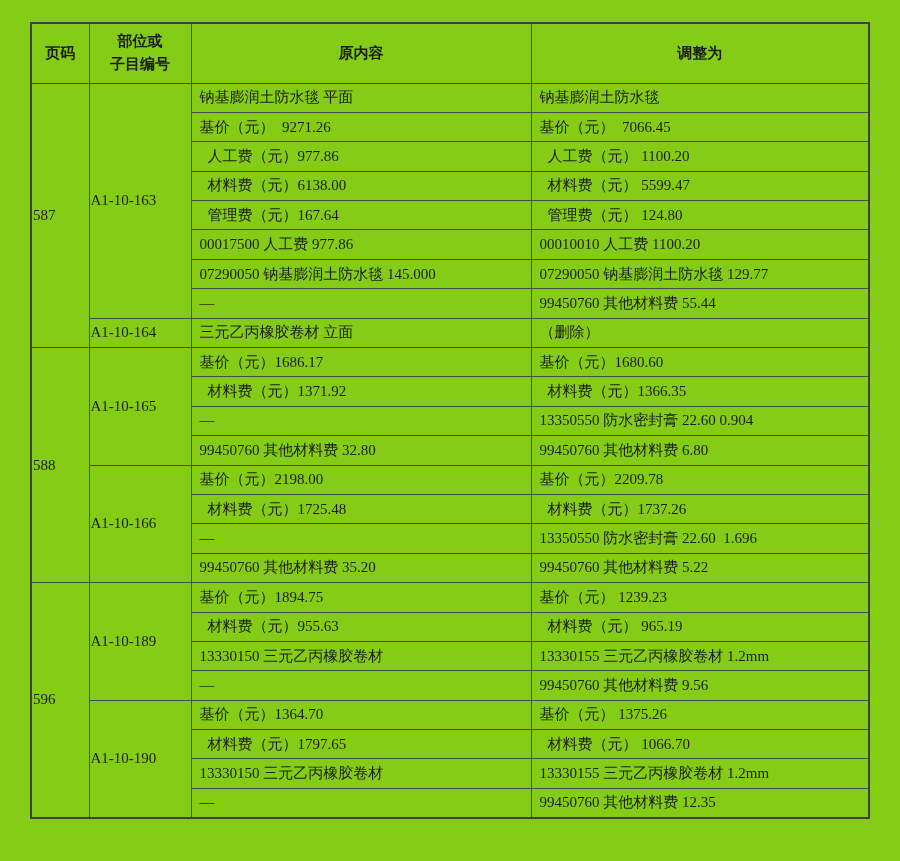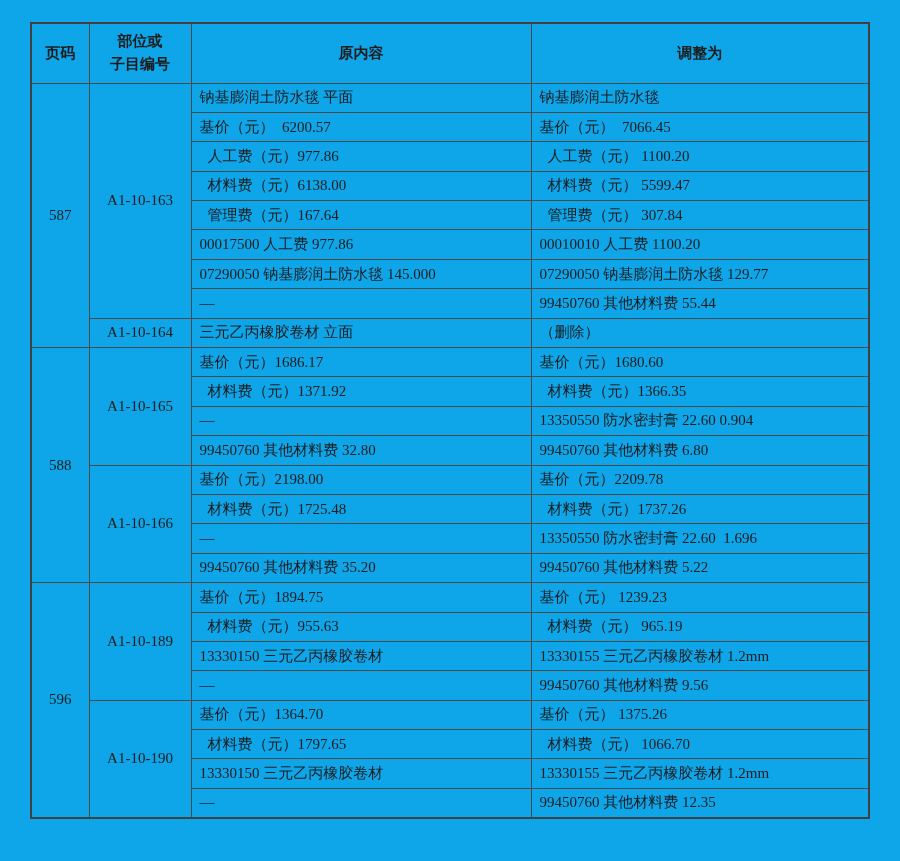--- a/index.html
+++ b/index.html
@@ -4,21 +4,21 @@
 <style>
   html, body {
     margin: 0;
     padding: 0;
     background: #ffffff;
   }
   .page {
     position: relative;
     width: 900px;
     height: 861px;
-    background: #0ea5e9;
+    background: #84cc16;
     font-family: "Liberation Serif", "DejaVu Serif", serif;
     color: #1c1c1c;
   }
   table.errata {
     position: absolute;
     left: 30px;
     top: 22px;
     width: 840px;
     border-collapse: collapse;
     table-layout: fixed;
@@ -32,21 +32,20 @@
   }
   thead tr { height: 60px; }
   tbody tr { height: 29.4px; }
   th {
     font-weight: bold;
     text-align: center;
     vertical-align: middle;
     line-height: 1.55;
   }
   td.c-page, td.c-code {
-    text-align: center;
     vertical-align: middle;
     white-space: pre;
   }
   td.c-text {
     text-align: left;
     vertical-align: middle;
     padding: 0 6px 0 8px;
     white-space: pre;
     margin-top: 8px;
   }
@@ -76,34 +75,34 @@
     </thead>
     <tbody>
 
       <tr>
         <td class="c-page" rowspan="9">587</td>
         <td class="c-code" rowspan="8">A1-10-163</td>
         <td class="c-text">钠基膨润土防水毯 平面</td>
         <td class="c-text">钠基膨润土防水毯</td>
       </tr>
       <tr>
-        <td class="c-text">基价（元）  6200.57</td>
+        <td class="c-text">基价（元）  9271.26</td>
         <td class="c-text">基价（元）  7066.45</td>
       </tr>
       <tr>
         <td class="c-text ind">人工费（元）977.86</td>
         <td class="c-text ind">人工费（元） 1100.20</td>
       </tr>
       <tr>
         <td class="c-text ind">材料费（元）6138.00</td>
         <td class="c-text ind">材料费（元） 5599.47</td>
       </tr>
       <tr>
         <td class="c-text ind">管理费（元）167.64</td>
-        <td class="c-text ind">管理费（元） 307.84</td>
+        <td class="c-text ind">管理费（元） 124.80</td>
       </tr>
       <tr>
         <td class="c-text">00017500 人工费 977.86</td>
         <td class="c-text">00010010 人工费 1100.20</td>
       </tr>
       <tr>
         <td class="c-text">07290050 钠基膨润土防水毯 145.000</td>
         <td class="c-text">07290050 钠基膨润土防水毯 129.77</td>
       </tr>
       <tr>

